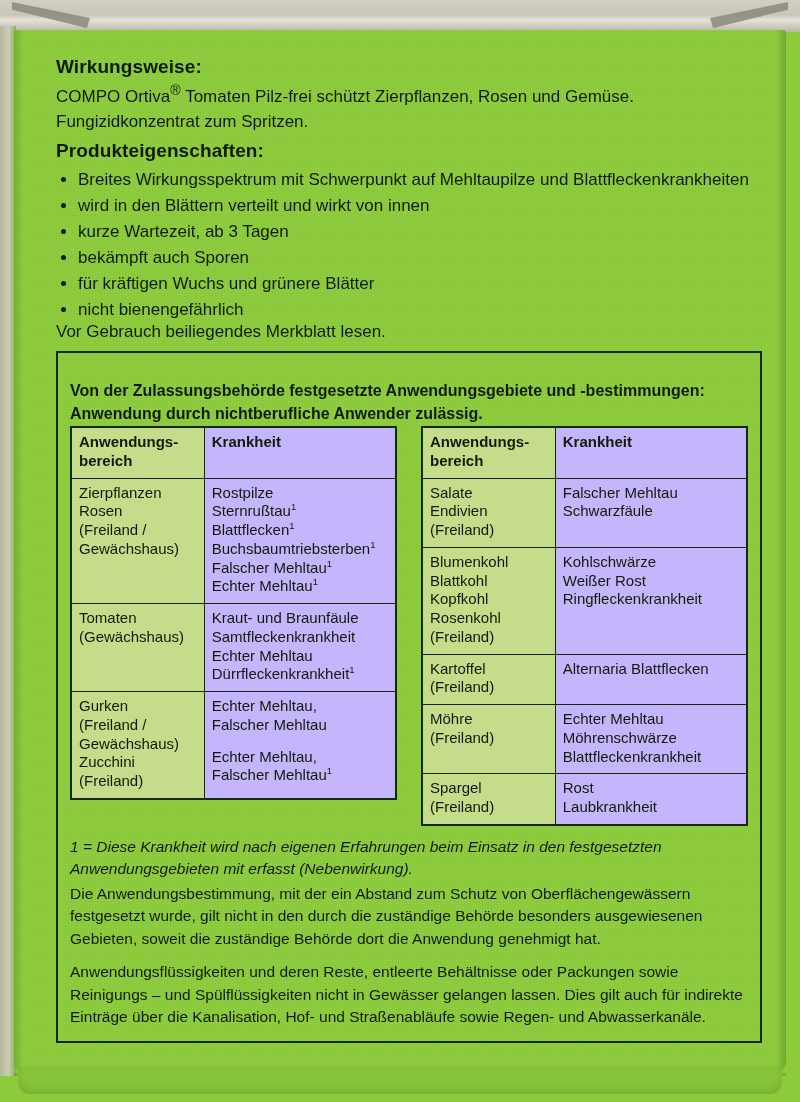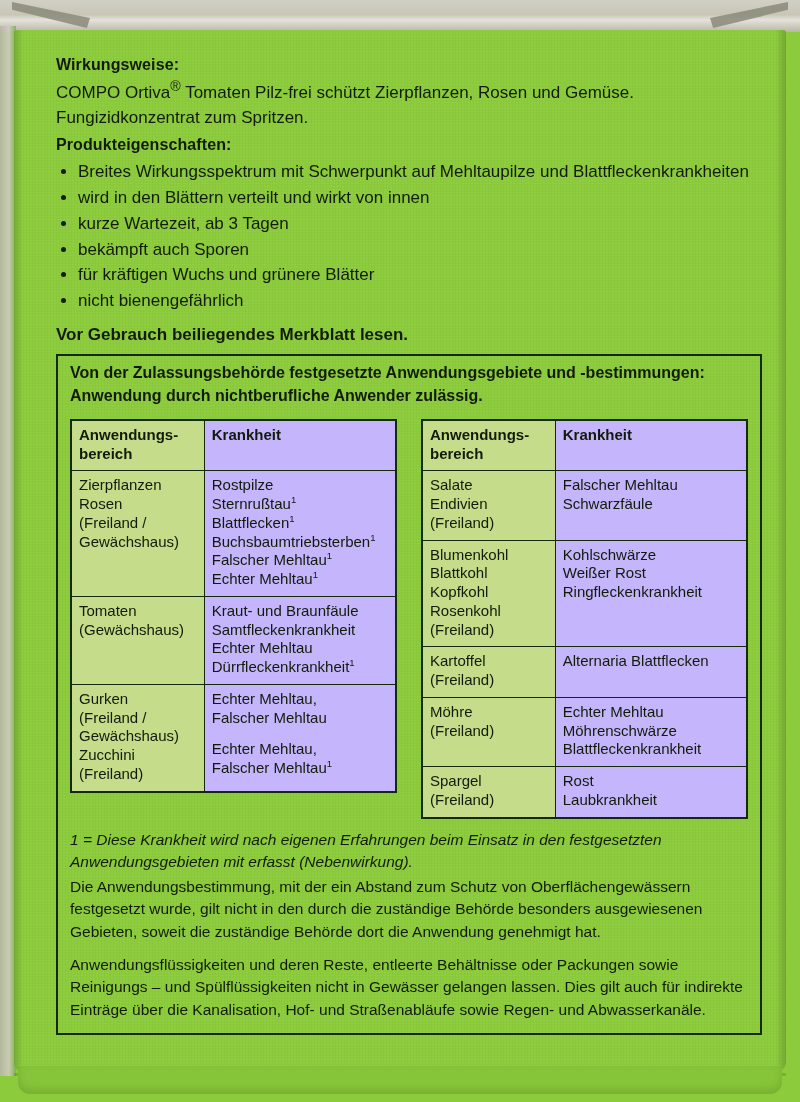--- a/index.html
+++ b/index.html
@@ -94,21 +94,21 @@
 
   
   .content {
     position: absolute;
     left: 56px; top: 54px;
     width: 706px;
     color: #121b09;
   }
 
   h2.section-title {
-    font-size: 16px;
+    font-size: 19px;
     font-weight: bold;
     letter-spacing: .1px;
     line-height: 1.38;
   }
   p.lead {
     font-size: 17px;
     line-height: 1.48;
     font-weight: 400;
   }
 
@@ -125,41 +125,40 @@
   ul.features li .bullet {
     position: absolute;
     left: 5px; top: 10px;
     width: 5px; height: 5px;
     background: #121b09;
     border-radius: 50%;
   }
 
   .merkblatt {
     font-size: 17px;
-    font-weight: bold;
-    margin-top: 11px;
+    font-weight: normal;
   }
 
   
   .legal-box {
     margin-top: 9px;
     border: 2px solid #13290a;
-    padding: 6px 12px 12px 12px;
+    padding: 27px 12px 12px 12px;
   }
   .legal-head {
     font-size: 16px;
     font-weight: bold;
     line-height: 1.43;
   }
 
   
   .tables {
     display: flex;
     gap: 24px;
-    margin-top: 11px;
+    margin-top: 0;
   }
   .tbl-wrap { flex: 1 1 0; }
 
   table.app-table {
     width: 100%;
     border-collapse: collapse;
     border: 2px solid #13290a;
     table-layout: fixed;
   }
   table.app-table th,

